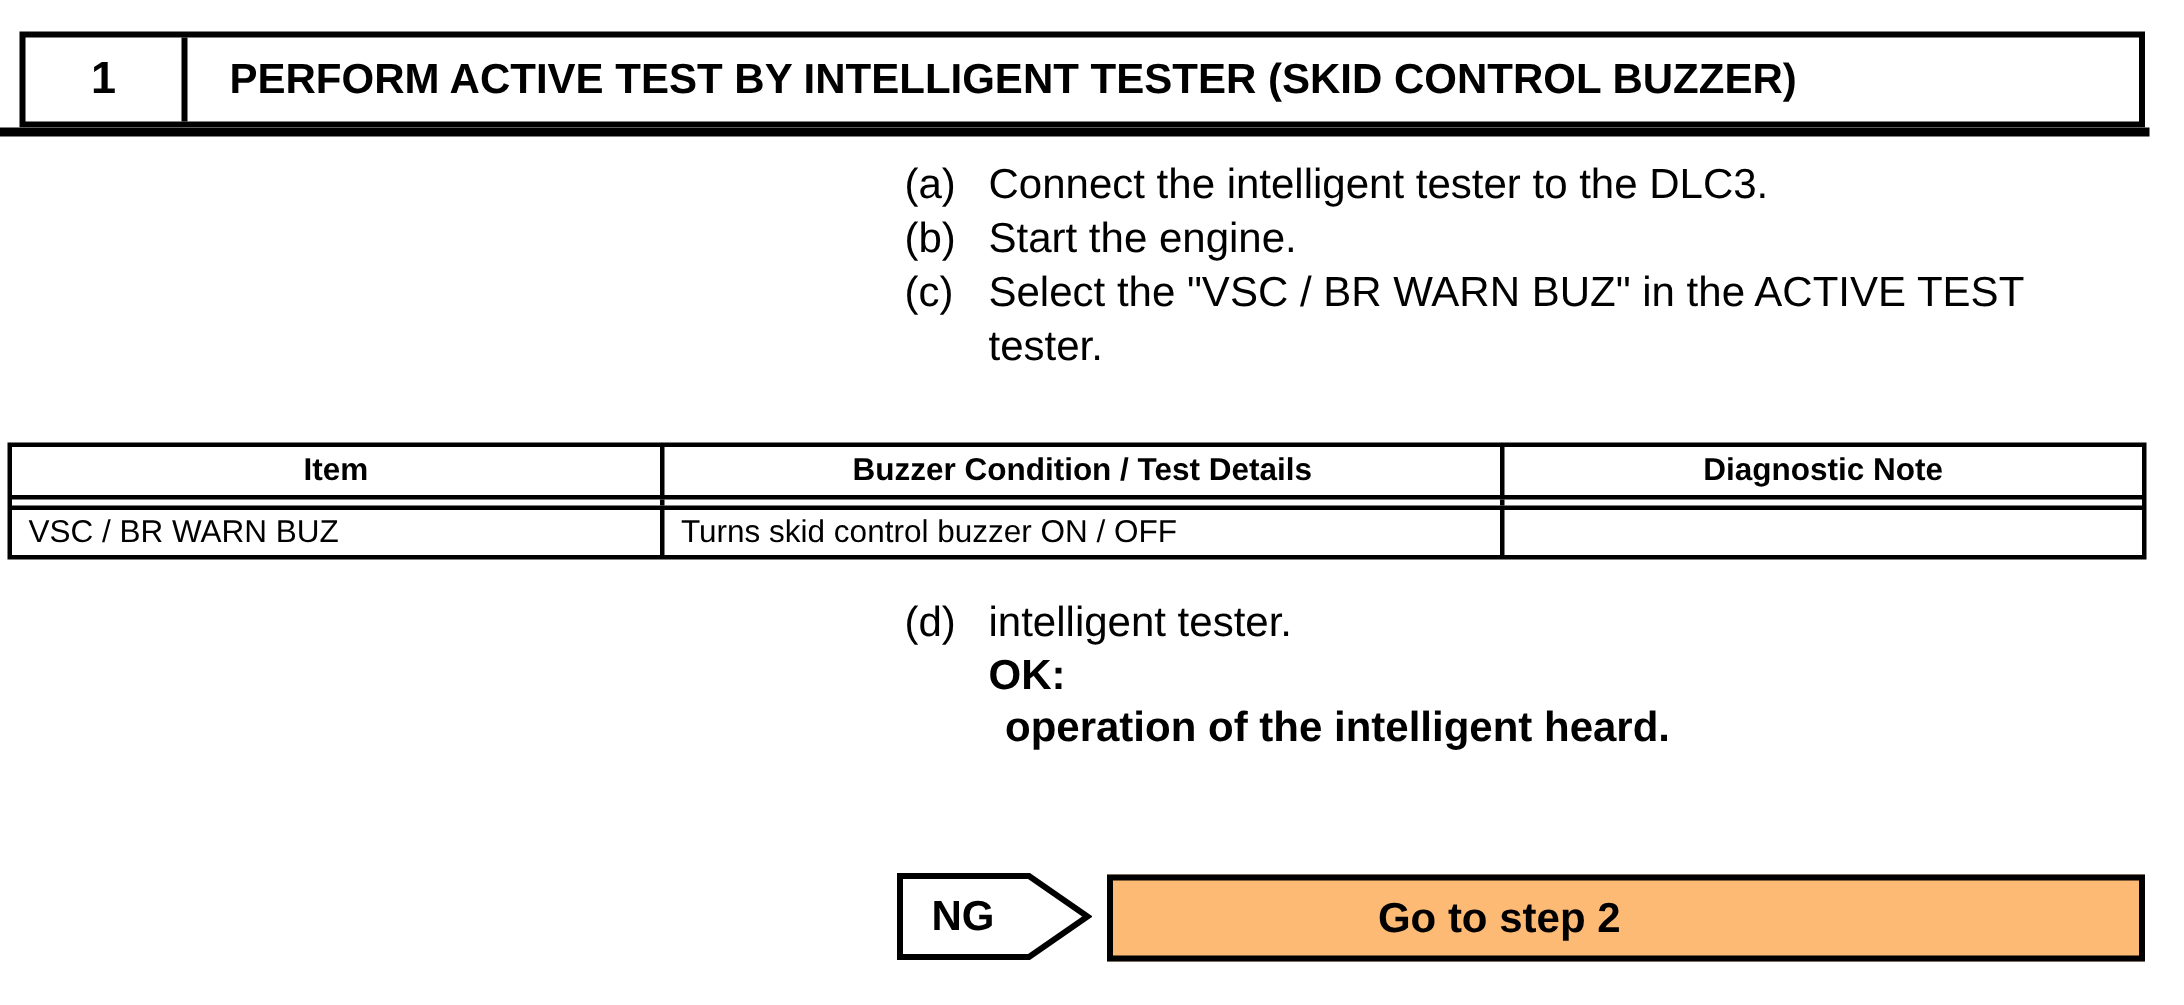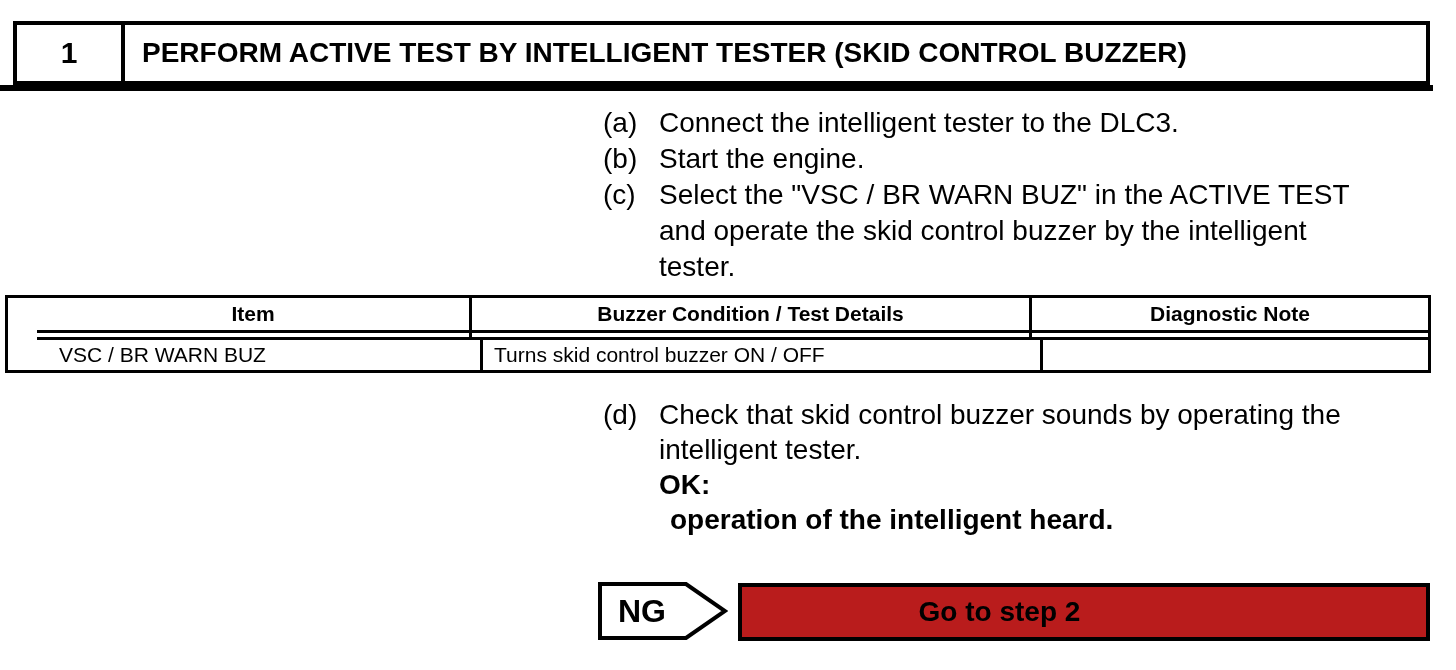--- a/index.html
+++ b/index.html
@@ -13,59 +13,59 @@
   .hdr-box {
     position:absolute; left:13px; top:21px; width:1417px; height:64px;
     border:4px solid #000; box-sizing:border-box; display:flex; background:#fff;
   }
   .hdr-num {
     width:108px; border-right:4px solid #000; box-sizing:border-box;
     display:flex; align-items:center; justify-content:center;
     font-weight:bold; font-size:30px;
   }
   .hdr-title {
-    flex:1; display:flex; align-items:center; padding-left:17px;
+    flex:1; display:flex; align-items:center; padding-left:28px;
     font-weight:bold; font-size:28px; white-space:nowrap;
   }
 
   
   .step { position:absolute; left:603px; font-size:28px; line-height:36px; white-space:nowrap; }
   .step .marker { position:absolute; left:0; top:0; }
   .step .body { margin-left:56px; }
   .step.check { line-height:35px; }
   .bold { font-weight:bold; }
   .indent { margin-left:11px; }
 
   
   .tbl {
     position:absolute; left:5px; top:295px; width:1426px;
     border:3px solid #000; box-sizing:border-box; background:#fff; font-size:21px;
   }
-  .tr { display:flex; align-items:center;margin-left:29px; }
+  .tr { display:flex; align-items:center; }
   .tr.head { height:32px; border-bottom:3px solid #000; font-weight:bold; }
   .tr.gap  { height:4px;  border-bottom:3px solid #000; }
-  .tr.data { height:30px;padding-left:11px; }
+  .tr.data { height:30px; }
   .td { box-sizing:border-box; height:100%; display:flex; align-items:center; }
   .c1 { width:435px; border-right:3px solid #000; }
   .c2 { width:560px; border-right:3px solid #000; }
   .c3 { flex:1;text-align:center; }
   .th { justify-content:center; }
   .cell-text { padding-left:11px; }
 
   
   .ng-wrap { position:absolute; left:598px; top:582px; width:130px; height:58px; }
   .ng-wrap svg { position:absolute; left:0; top:0; }
   .ng-label {
     position:absolute; left:0; top:0; width:88px; height:58px;
     display:flex; align-items:center; justify-content:center;
-    font-weight:bold; font-size:32px;
+    font-weight:bold; font-size:28px;
   }
   .go-box {
     position:absolute; left:738px; top:583px; width:692px; height:58px;
-    border:4px solid #000; box-sizing:border-box; background:#b91c1c;
+    border:4px solid #000; box-sizing:border-box; background:#fdba74;
     display:flex; align-items:center;
   }
   .go-label {
     width:515px; text-align:center; font-weight:bold; font-size:28px;
   }
 </style>
 </head>
 <body>
 
 <div class="page">
@@ -87,21 +87,20 @@
     <span class="marker">(b)</span>
     <div class="body">
       <div>Start the engine.</div>
     </div>
   </div>
 
   <div class="step" style="top:177px">
     <span class="marker">(c)</span>
     <div class="body">
       <div>Select the "VSC / BR WARN BUZ" in the ACTIVE TEST</div>
-      <div>and operate the skid control buzzer by the intelligent</div>
       <div>tester.</div>
     </div>
   </div>
 
   <div class="tbl">
     <div class="tr head">
       <div class="td c1 th">Item</div>
       <div class="td c2 th">Buzzer Condition / Test Details</div>
       <div class="td c3 th">Diagnostic Note</div>
     </div>
@@ -116,21 +115,20 @@
       </div>
       <div class="td c2">
         <span class="cell-text">Turns skid control buzzer ON / OFF</span>
       </div>
     </div>
   </div>
 
   <div class="step check" style="top:397px">
     <span class="marker">(d)</span>
     <div class="body">
-      <div>Check that skid control buzzer sounds by operating the</div>
       <div>intelligent tester.</div>
       <div class="bold">OK:</div>
       <div class="bold indent">operation of the intelligent heard.</div>
     </div>
   </div>
 
   <div class="ng-wrap">
     <svg width="130" height="58" viewBox="0 0 130 58">
       <polygon points="2,2 88,2 127,29 88,56 2,56" fill="#ffffff" stroke="#000000" stroke-width="4" stroke-linejoin="miter"></polygon>
     </svg>

